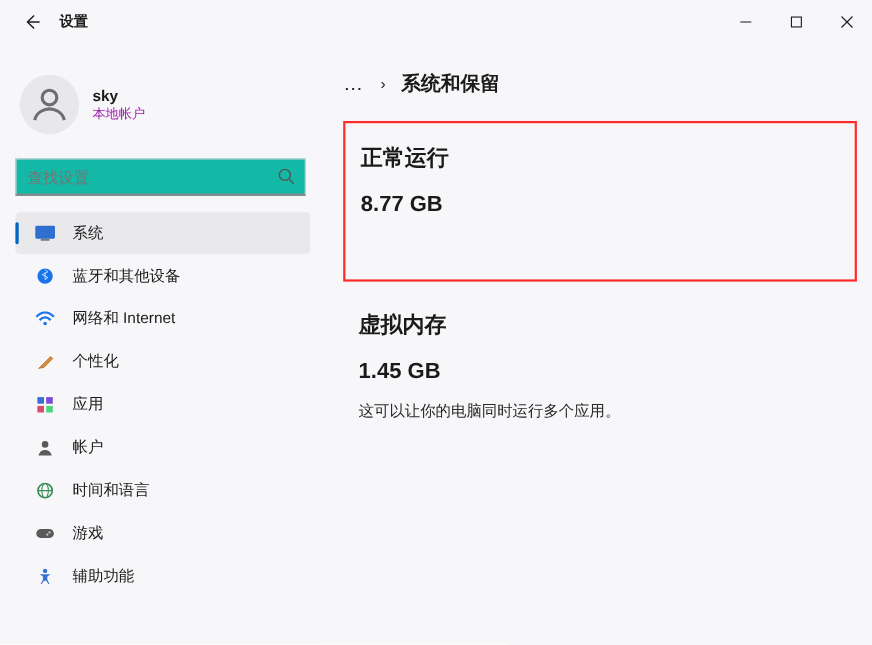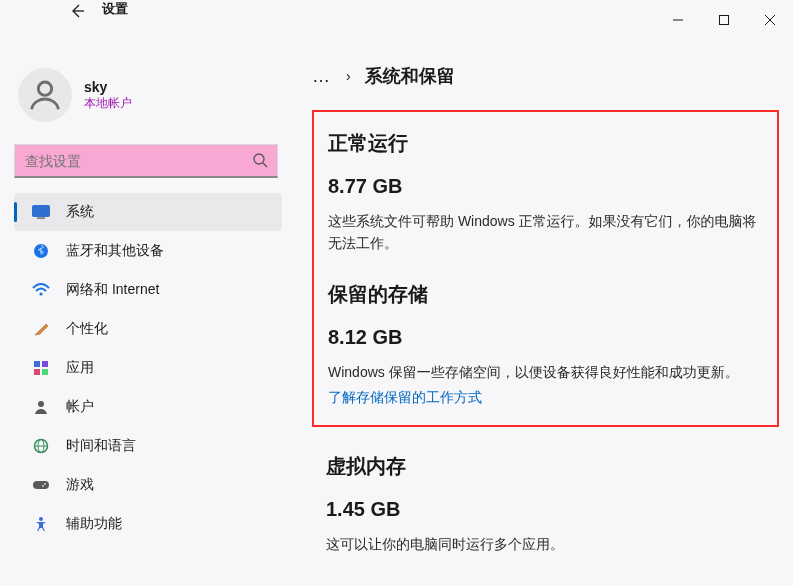--- a/index.html
+++ b/index.html
@@ -1,30 +1,30 @@
 <!DOCTYPE html>
 <html><head>
 <meta charset="utf-8">
 <style>
   * { box-sizing: border-box; margin: 0; padding: 0; }
   html, body { width: 793px; height: 586px; overflow: hidden; font-family: "Segoe UI", "Microsoft YaHei", sans-serif; background: #fff; color: #1a1a1a; }
   .window { width: 793px; height: 586px; position: relative; background: #f7f7f9; }
-  .titlebar { height: 40px; display: flex; padding-left: 18px; margin-left: 48px; }
+  .titlebar { height: 40px; display: flex; align-items: center; padding-left: 18px; }
   .back-btn { width: 22px; height: 22px; display: flex; align-items: center; justify-content: center; margin-right: 14px; }
   .title { font-size: 13px; font-weight: 600; }
   .win-controls { position: absolute; top: 0; right: 0; height: 40px; display: flex; }
   .win-btn { width: 46px; height: 40px; display: flex; align-items: center; justify-content: center; }
   .body { display: flex; height: calc(586px - 40px); }
   .sidebar { width: 292px; flex-shrink: 0; padding: 20px 4px 0 8px; display: flex; flex-direction: column; }
   .profile { display: flex; align-items: center; padding: 8px 10px 18px 10px; }
   .avatar { width: 54px; height: 54px; border-radius: 50%; background: #e8e8ea; display: flex; align-items: center; justify-content: center; margin-right: 12px; }
   .profile-name { font-size: 14px; font-weight: 600; }
   .profile-sub { font-size: 12px; color: #a21caf; }
   .search-wrap { margin: 4px 10px 14px 6px; position: relative; }
-  .search { width: 100%; height: 34px; border: 1px solid #d8d8dc; border-bottom: 2px solid #888; border-radius: 0; padding: 0 34px 0 10px; font-size: 14px; background: #f9a8d4; outline: none; }
+  .search { width: 100%; height: 34px; border: 1px solid #d8d8dc; border-bottom: 2px solid #888; border-radius: 0; padding: 0 34px 0 10px; font-size: 14px; background: #14b8a6; outline: none; }
   .search-icon { position: absolute; right: 10px; top: 8px; }
   .nav { flex: 1; overflow-y: auto; }
   .nav-item { display: flex; align-items: center; height: 38px; padding-left: 18px; font-size: 14px; border-radius: 4px; margin: 1px 6px; position: relative; text-align: right; }
   .nav-item.active { background: #e9e9ec; }
   .nav-item.active::before { content: ""; position: absolute; left: 0; top: 9px; bottom: 9px; width: 3px; background: #0067c0; border-radius: 2px; }
   .nav-icon { width: 18px; height: 18px; margin-right: 16px; display: flex; align-items: center; justify-content: center; }
   .content { flex: 1; overflow-y: auto; padding: 24px 14px 0 20px; background: #f7f7f9; }
   .breadcrumb { display: flex; align-items: center; gap: 14px; margin-bottom: 22px; }
   .bc-more { font-size: 18px; letter-spacing: 2px; }
   .bc-sep { font-size: 14px; }
@@ -189,29 +189,22 @@
         <span class="bc-more">…</span>
         <span class="bc-sep">›</span>
         <span class="bc-title">系统和保留</span>
       </div>
 
       <div class="highlight-box">
         <div class="spacer-top"></div>
         <div>
           <div class="sec-title">正常运行</div>
           <div class="sec-value">8.77 GB</div>
-          <div class="sec-body">这些系统文件可帮助 Windows 正常运行。如果没有它们，你的电脑将无法工作。</div>
         </div>
         <div class="gap"></div>
-        <div>
-          <div class="sec-title">保留的存储</div>
-          <div class="sec-value">8.12 GB</div>
-          <div class="sec-body">Windows 保留一些存储空间，以便设备获得良好性能和成功更新。</div>
-          <a class="link">了解存储保留的工作方式</a>
-        </div>
       </div>
 
       <div class="section">
         <div class="sec-title">虚拟内存</div>
         <div class="sec-value">1.45 GB</div>
         <div class="sec-body">这可以让你的电脑同时运行多个应用。</div>
       </div>
 
     </div>
   </div>

